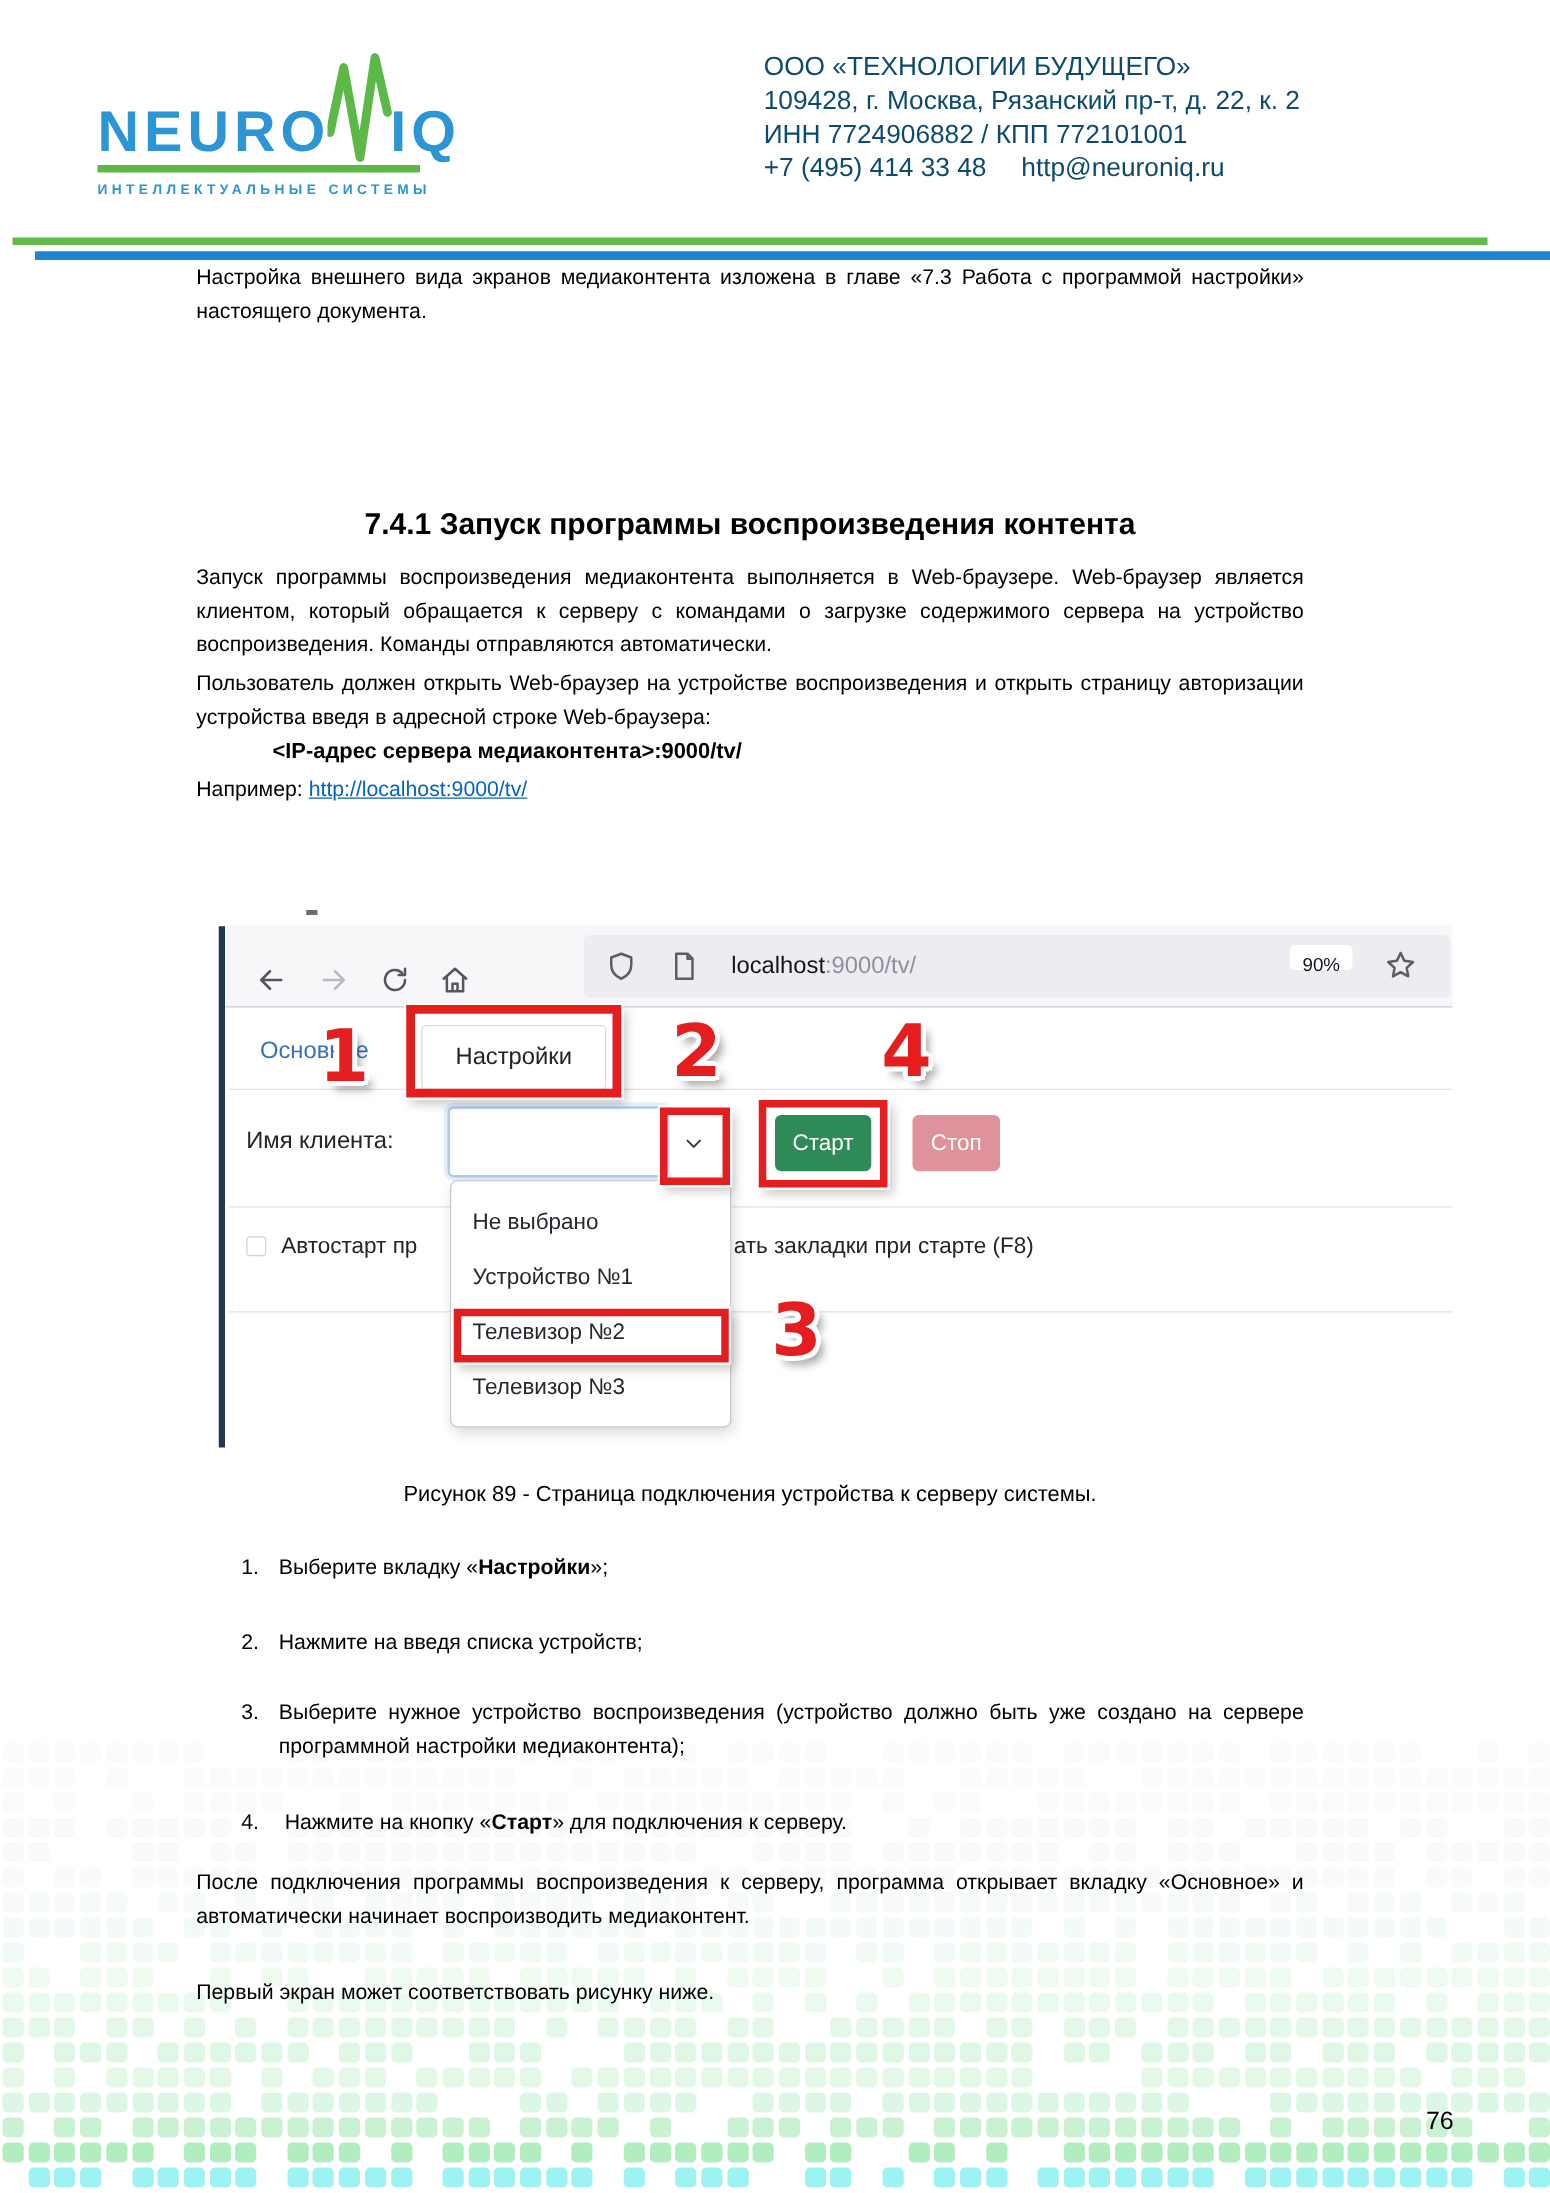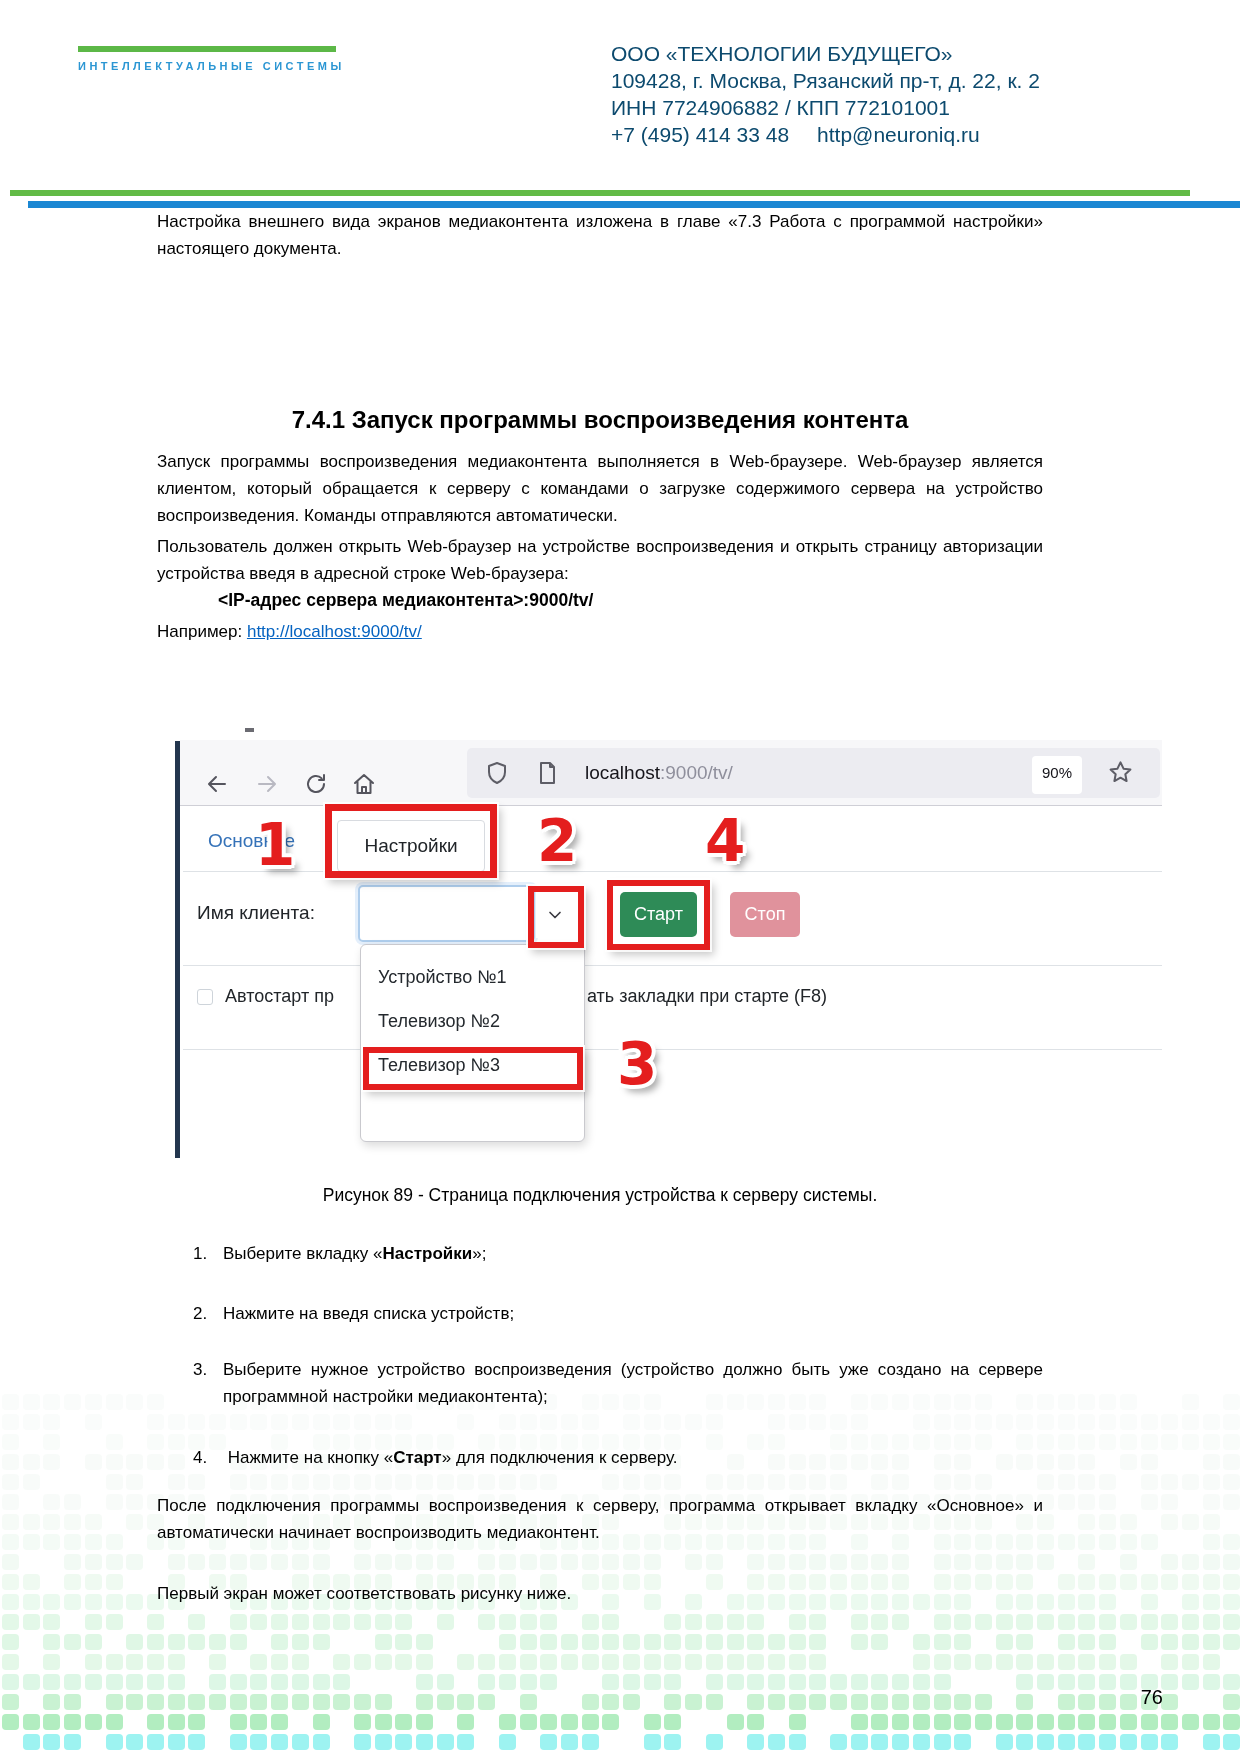--- a/index.html
+++ b/index.html
@@ -42,21 +42,21 @@
   .fig-navy-bar { position:absolute; left:0; top:13px; width:5px; height:417px; background:#23364e; }
   .fig-dash { position:absolute; left:70px; top:0; width:9px; height:4px; background:#6b6b72; }
   .toolbar { position:absolute; left:5px; top:12px; width:982px; height:66px; background:#f7f7f9;
              border-bottom:1px solid #cfcfd6; }
   .nav-ic { position:absolute; top:32px; width:24px; height:24px; }
   .urlbar { position:absolute; left:287px; top:8px; width:693px; height:50px; background:#ececf1;
             border-radius:5px; }
   .urlbar .ubicon { position:absolute; top:13px; width:24px; height:24px; }
   .urltext { position:absolute; left:118px; top:0; line-height:50px; font-size:19px; color:#15141a; }
   .urltext .upath { color:#8f8f9c; }
-  .zoombadge { position:absolute; right:78px; top:8px; height:38px; line-height:34px; background:#fff;
+  .zoombadge { position:absolute; right:78px; top:8px; height:20px; line-height:34px; background:#fff;
                border-radius:4px; padding:0 10px; font-size:15px; color:#15141a; }
   .star-ic { position:absolute; right:26px; top:11px; width:27px; height:27px; }
   .fig-divider { position:absolute; left:8px; width:979px; height:1px; background:#dee2e6; }
   .tab-main { position:absolute; left:33px; top:102px; font-size:19px; color:#3572b8; }
   .tab-settings { position:absolute; left:162px; top:92px; width:148px; height:52px; background:#fff;
                   border:1px solid #d8dbe0; border-radius:4px; text-align:center; line-height:50px;
                   font-size:19px; color:#212529; z-index:3; }
   .client-label { position:absolute; left:22px; top:174px; font-size:19px; color:#212529; }
   .sel-box { position:absolute; left:183px; top:157px; width:177px; height:57px; background:#fff;
              border:2px solid #aecdec; border-radius:5px; box-shadow:0 0 0 3px rgba(130,180,235,.22); }
@@ -956,20 +956,27 @@
       <div class="psq" style="left: 1078.4px; top: 1734px; background: rgb(157, 243, 241);"></div>
       <div class="psq" style="left: 1099.1px; top: 1734px; background: rgb(157, 243, 241);"></div>
       <div class="psq" style="left: 1119.8px; top: 1734px; background: rgb(157, 243, 241);"></div>
       <div class="psq" style="left: 1140.5px; top: 1734px; background: rgb(157, 243, 241);"></div>
       <div class="psq" style="left: 1161.2px; top: 1734px; background: rgb(157, 243, 241);"></div>
       <div class="psq" style="left: 1202.6px; top: 1734px; background: rgb(157, 243, 241);"></div>
       <div class="psq" style="left: 1223.3px; top: 1734px; background: rgb(157, 243, 241);"></div>
     </div>
 
   <div class="logo">
+    <div class="logo-row">
+      <span class="lg-left">NEURO</span>
+      <svg class="logo-pulse" width="52" height="92" viewBox="0 0 52 92">
+        <polyline points="2,64 13,12 26,84 38,4 48,48" fill="none" stroke="#5cb847" stroke-width="7" stroke-linejoin="round" stroke-linecap="round"></polyline>
+      </svg>
+      <span class="lg-left">IQ</span>
+    </div>
     <div class="logo-underline"></div>
     <div class="logo-tag">ИНТЕЛЛЕКТУАЛЬНЫЕ СИСТЕМЫ</div>
   </div>
 
   <div class="company">
     <div>ООО «ТЕХНОЛОГИИ БУДУЩЕГО»</div>
     <div>109428, г. Москва, Рязанский пр-т, д. 22, к. 2</div>
     <div>ИНН  7724906882  /  КПП  772101001</div>
     <div>
       <span>+7 (495) 414 33 48</span><span class="email">http@neuroniq.ru</span>
@@ -1041,20 +1048,21 @@
     </div>
 
     <button class="btn btn-start">Старт</button>
     <button class="btn btn-stop">Стоп</button>
 
     <div class="chkbox"></div>
     <div class="chk-left">Автостарт пр</div>
     <div class="chk-right">ать закладки при старте (F8)</div>
 
     <div class="dropdown">
+      <div class="dd-item">Не выбрано</div>
       <div class="dd-item">Устройство №1</div>
       <div class="dd-item">Телевизор №2</div>
       <div class="dd-item">Телевизор №3</div>
     </div>
 
     <div class="ared rect1"></div>
     <div class="ared rect2"></div>
     <div class="ared rect3"></div>
     <div class="ared rect4"></div>
     <div class="annot-num num1">1</div>

